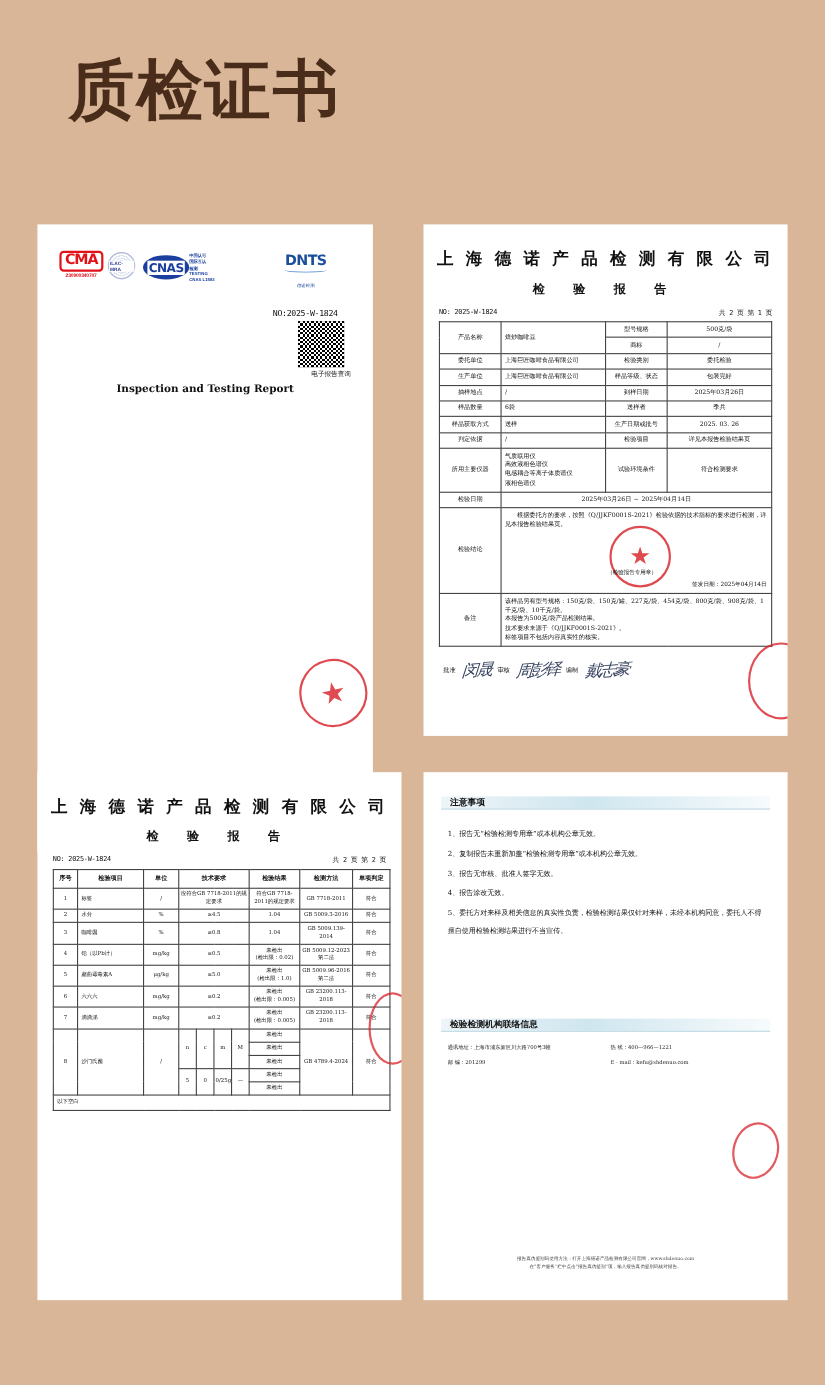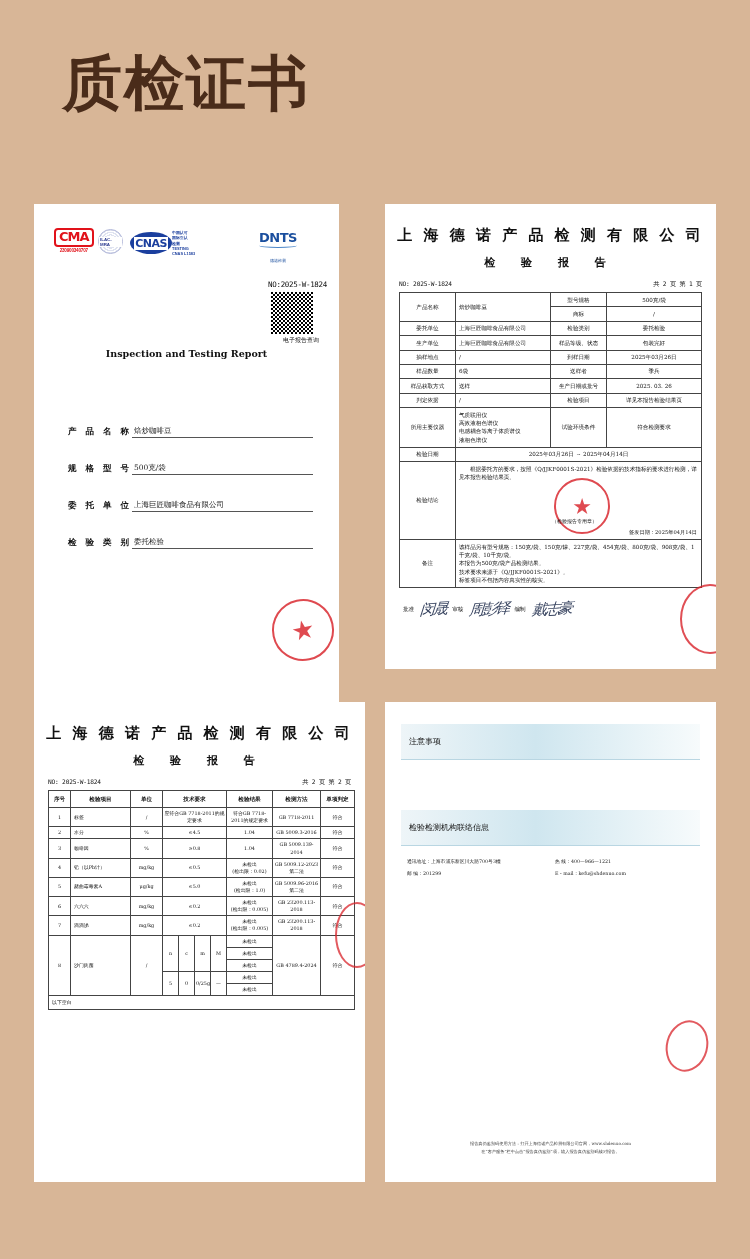--- a/index.html
+++ b/index.html
@@ -43,21 +43,21 @@
   .cnas-mark b{ font-size:11px;color:#1b3f9e;font-weight:bold;letter-spacing:-0.5px;
     font-family:"DejaVu Sans",sans-serif; z-index:2; background:#fff; padding:0 1px;}
   .cnas-txt{ font-size:3.9px; color:#1b3f9e; line-height:1.35; font-weight:bold;}
   .dnts{ position:absolute; left:205px; top:2px; text-align:center; }
   .dnts b{ font-size:13px;color:#1b4f9e;letter-spacing:-0.5px;
     font-family:"DejaVu Sans",sans-serif; display:block; }
   .dnts .swoosh{ height:5px; border-bottom:1.2px solid #4b86c8; border-radius:50%;
     margin:-2px 0 0 0;}
   .dnts small{ font-size:4px;color:#1b4f9e; }
 
-  .d1-no{ position:absolute; right:12px; top:76px; font-size:7.5px; color:#111;
+  .d1-no{ position:absolute; right:32px; top:76px; font-size:7.5px; color:#111;
           font-family:"DejaVu Sans Mono", monospace; letter-spacing:-0.3px;}
   .qr{ position:absolute; right:26px; top:88px; width:42px; height:42px;
        background-image:
          repeating-linear-gradient(90deg,#000 0 2px,#fff 2px 4px),
          repeating-linear-gradient(0deg,#000 0 2px,#fff 2px 4px);
        background-blend-mode:difference; }
   .qr-cap{ position:absolute; right:20px; top:132px; font-size:6px; color:#222; }
 
   .d1-title{ position:absolute; left:0; right:0; top:140px; text-align:center; }
   .d1-title .cn{ font-family:"DejaVu Serif", serif; font-size:27px; font-weight:bold;
@@ -109,22 +109,22 @@
   
   table.res{ border-collapse:collapse; width:calc(100% - 28px); margin:0 14px;
      font-family:"DejaVu Serif",serif; font-size:4.9px; color:#111; table-layout:fixed;}
   table.res th, table.res td{ border:0.6px solid #444; padding:2px 1px; text-align:center;
      line-height:1.45; font-weight:normal;}
   table.res th{ font-size:5.6px; font-weight:bold; padding:4px 1px; }
   table.res td.left{ text-align:left; padding-left:3px; }
   .blank-row td{ text-align:left; padding:4px 3px; height:14px;}
 
   
-  .sec-head{ margin:22px 16px 0; padding:12px 8px; font-family:"DejaVu Serif",serif;
-     font-weight:normal; font-size:8px; color:#111;
+  .sec-head{ margin:22px 16px 0; padding:0 8px; font-family:"DejaVu Serif",serif;
+     font-weight:bold; font-size:8px; color:#111;
      background:linear-gradient(90deg,#eef5f8 0%, #cfe6ef 45%, #f7fbfc 100%);
      border-bottom:1px solid #b9d6e2;}
   .notes{ margin:14px 22px 0; font-family:"DejaVu Serif",serif; font-size:6.4px;
      color:#111; line-height:2.5; }
   .notes div{ margin-bottom:2px; text-indent:0; }
   .contact{ margin:10px 22px 0; font-family:"DejaVu Serif",serif; font-size:4.8px;
      color:#222; line-height:2.6;}
   .contact .r{ display:flex; }
   .contact .c1{ width:148px; } .contact .c2{ flex:1; }
   .doc-foot{ position:absolute; left:24px; right:24px; bottom:26px;
@@ -168,38 +168,20 @@
   </div>
 
   <div class="d1-no">NO:2025-W-1824</div>
   <div class="qr"></div>
   <div class="qr-cap">电子报告查询</div>
 
   <div class="d1-title">
     <div class="en">Inspection and Testing Report</div>
   </div>
 
-  <div class="d1-fields">
-    <div class="d1-row">
-      <div class="d1-lab">产 品 名 称</div>
-      <div class="d1-val">焙炒咖啡豆</div>
-    </div>
-    <div class="d1-row">
-      <div class="d1-lab">规 格 型 号</div>
-      <div class="d1-val">500克/袋</div>
-    </div>
-    <div class="d1-row">
-      <div class="d1-lab">委 托 单 位</div>
-      <div class="d1-val">上海巨匠咖啡食品有限公司</div>
-    </div>
-    <div class="d1-row">
-      <div class="d1-lab">检 验 类 别</div>
-      <div class="d1-val">委托检验</div>
-    </div>
-  </div>
 
   <div class="seal seal1">
       <span class="star">★</span>
     </div>
 
 
   <div class="barcode">
     <div class="bars"></div>
     <div class="num">53734386916981 02</div>
     <div class="cap">报告真伪鉴别码</div>
@@ -441,22 +423,29 @@
       <td colspan="10" class="left">以下空白</td>
     </tr>
   </tbody>
     </table>
 
   <div class="seal3"></div>
 </div>
 
 <div class="doc doc4">
   <div class="sec-head">注意事项</div>
-
-  <div class="sec-head" style="margin-top:50px">检验检测机构联络信息</div>
+  <div class="notes">
+    <div>1、报告无“检验检测专用章”或本机构公章无效。</div>
+    <div>2、复制报告未重新加盖“检验检测专用章”或本机构公章无效。</div>
+    <div>3、报告无审核、批准人签字无效。</div>
+    <div>4、报告涂改无效。</div>
+    <div>5、委托方对来样及相关信息的真实性负责，检验检测结果仅针对来样，未经本机构同意，委托人不得擅自使用检验检测结果进行不当宣传。</div>
+  </div>
+
+  <div class="sec-head" style="margin-top:72px">检验检测机构联络信息</div>
   <div class="contact">
     <div class="r">
       <div class="c1">
         <span>通讯地址：</span><span>上海市浦东新区川大路700号3幢</span>
       </div>
       <div class="c2">
         <span>热    线：</span><span>400—966—1221</span>
       </div>
     </div>
     <div class="r">

